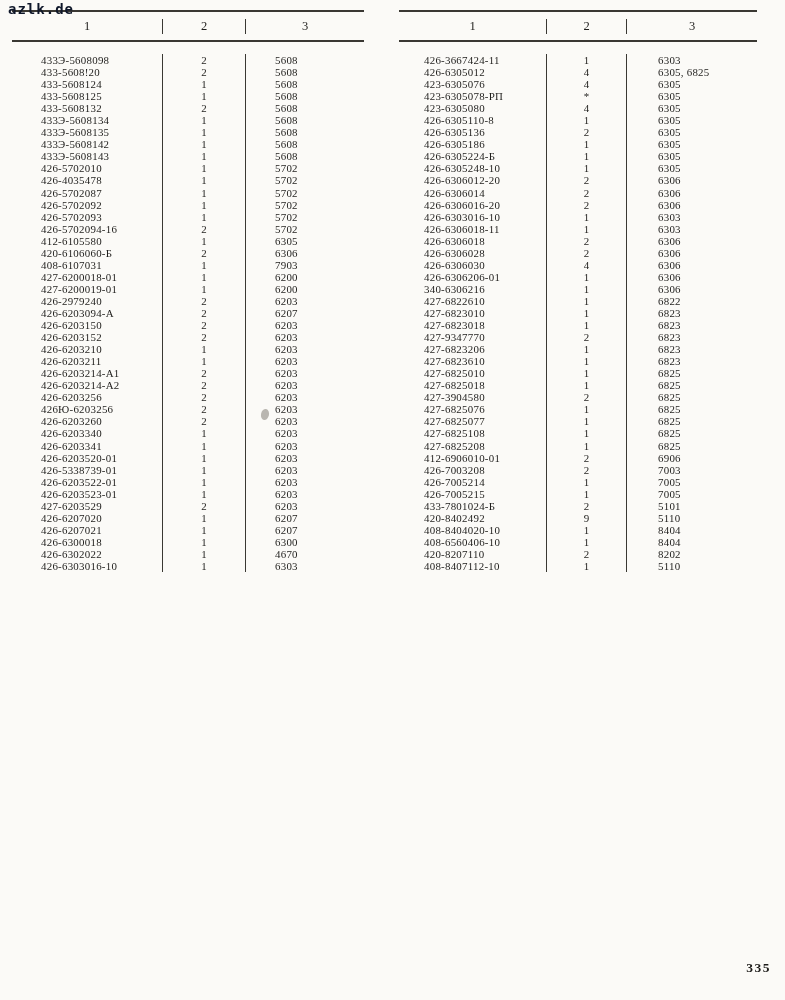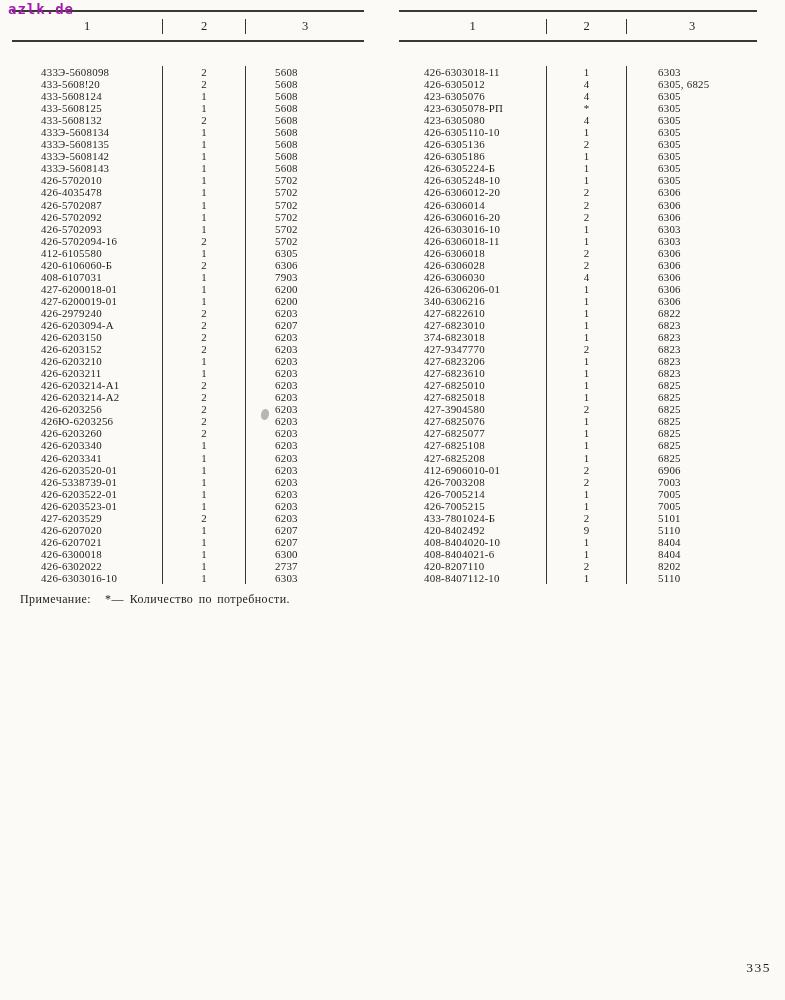--- a/index.html
+++ b/index.html
@@ -15,40 +15,40 @@
 
   
   .watermark {
     position: absolute;
     left: 8px;
     top: 1px;
     font-family: "DejaVu Sans Mono", monospace;
     font-weight: bold;
     font-size: 14px;
     letter-spacing: 1px;
-    color: #a21caf;
+    color: #0f172a;
     z-index: 5;
   }
 
   
   .table-wrap { position: absolute; top: 10px; }
   .left-table  { left: 12px;  width: 352px; }
   .right-table { left: 399px; width: 358px; }
 
   .thead {
     display: flex;
     align-items: center;
     height: 28px;
     border-top: 2px solid #3a3833;
     border-bottom: 2px solid #3a3833;
     font-size: 12.5px;
   }
   .thead .cell { text-align: center; }
 
-  .tbody { padding-top: 24px; }
+  .tbody { padding-top: 12px; }
   .row { display: flex; height: 12.05px; line-height: 12.2px; }
 
   .cell { box-sizing: border-box; white-space: nowrap; overflow: visible; }
   .c1, .c2 { border-right: 1.6px solid #3a3833; }
 
   .left-table  .c1 { width: 151px; }
   .left-table  .c2 { width: 83px;  }
   .left-table  .c3 { width: 118px; }
   .right-table .c1 { width: 148px; }
   .right-table .c2 { width: 80px;  }
@@ -71,21 +71,21 @@
     word-spacing: 2px;
   }
   .footnote .fsymbol { margin-left: 14px; margin-right: 6px; }
 
   
   .page-number {
     position: absolute;
     right: 14px;
     top: 960px;
     font-size: 13.5px;
-    font-weight: normal;
+    font-weight: bold;
     letter-spacing: 1.5px;
   }
 
   
   .smudge {
     position: absolute;
     left: 261px;
     top: 409px;
     width: 8px;
     height: 11px;
@@ -352,41 +352,41 @@
 
         <div class="row">
           <div class="cell c1">426-6300018</div>
           <div class="cell c2">1</div>
           <div class="cell c3">6300</div>
         </div>
 
         <div class="row">
           <div class="cell c1">426-6302022</div>
           <div class="cell c2">1</div>
-          <div class="cell c3">2737</div>
+          <div class="cell c3">4670</div>
         </div>
 
         <div class="row">
           <div class="cell c1">426-6303016-10</div>
           <div class="cell c2">1</div>
           <div class="cell c3">6303</div>
         </div>
       </div>
   </div>
 
   <div class="table-wrap right-table">
     <div class="thead">
       <div class="cell c1">1</div>
       <div class="cell c2">2</div>
       <div class="cell c3">3</div>
     </div>
     <div class="tbody">
 
         <div class="row">
-          <div class="cell c1">426-6303018-11</div>
+          <div class="cell c1">426-3667424-11</div>
           <div class="cell c2">1</div>
           <div class="cell c3">6303</div>
         </div>
 
         <div class="row">
           <div class="cell c1">426-6305012</div>
           <div class="cell c2">4</div>
           <div class="cell c3">6305, 6825</div>
         </div>
 
@@ -402,21 +402,21 @@
           <div class="cell c3">6305</div>
         </div>
 
         <div class="row">
           <div class="cell c1">423-6305080</div>
           <div class="cell c2">4</div>
           <div class="cell c3">6305</div>
         </div>
 
         <div class="row">
-          <div class="cell c1">426-6305110-10</div>
+          <div class="cell c1">426-6305110-8</div>
           <div class="cell c2">1</div>
           <div class="cell c3">6305</div>
         </div>
 
         <div class="row">
           <div class="cell c1">426-6305136</div>
           <div class="cell c2">2</div>
           <div class="cell c3">6305</div>
         </div>
 
@@ -504,21 +504,21 @@
           <div class="cell c3">6822</div>
         </div>
 
         <div class="row">
           <div class="cell c1">427-6823010</div>
           <div class="cell c2">1</div>
           <div class="cell c3">6823</div>
         </div>
 
         <div class="row">
-          <div class="cell c1">374-6823018</div>
+          <div class="cell c1">427-6823018</div>
           <div class="cell c2">1</div>
           <div class="cell c3">6823</div>
         </div>
 
         <div class="row">
           <div class="cell c1">427-9347770</div>
           <div class="cell c2">2</div>
           <div class="cell c3">6823</div>
         </div>
 
@@ -612,40 +612,37 @@
           <div class="cell c3">5110</div>
         </div>
 
         <div class="row">
           <div class="cell c1">408-8404020-10</div>
           <div class="cell c2">1</div>
           <div class="cell c3">8404</div>
         </div>
 
         <div class="row">
-          <div class="cell c1">408-8404021-6</div>
+          <div class="cell c1">408-6560406-10</div>
           <div class="cell c2">1</div>
           <div class="cell c3">8404</div>
         </div>
 
         <div class="row">
           <div class="cell c1">420-8207110</div>
           <div class="cell c2">2</div>
           <div class="cell c3">8202</div>
         </div>
 
         <div class="row">
           <div class="cell c1">408-8407112-10</div>
           <div class="cell c2">1</div>
           <div class="cell c3">5110</div>
         </div>
       </div>
   </div>
 
-  <div class="footnote">
-    <span class="flabel">Примечание:</span><span class="fsymbol">*—</span><span class="ftext">Количество по потребности.</span>
-  </div>
 
   <div class="smudge"></div>
 
   <div class="page-number">335</div>
 
 </div>
 
 </body></html>

